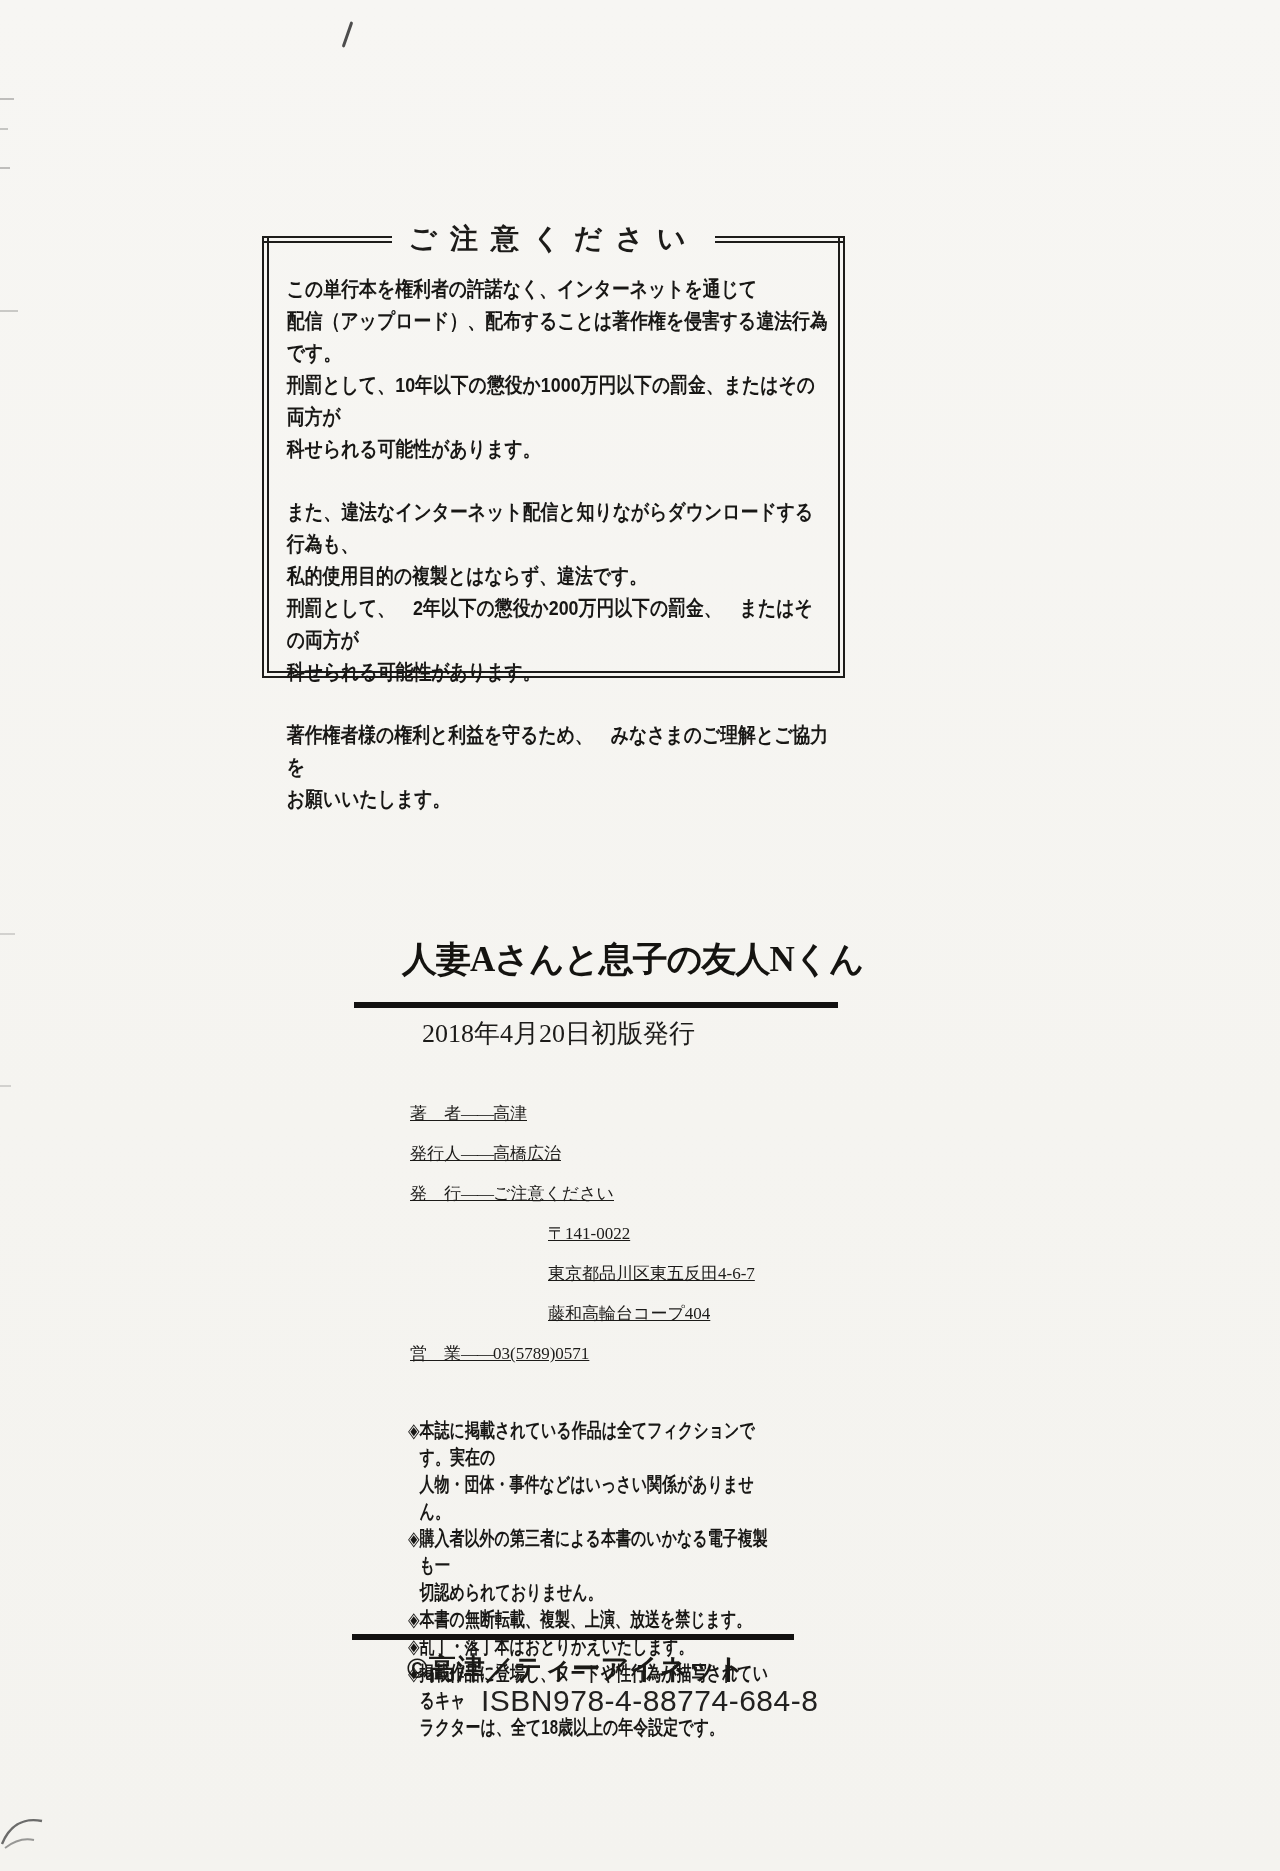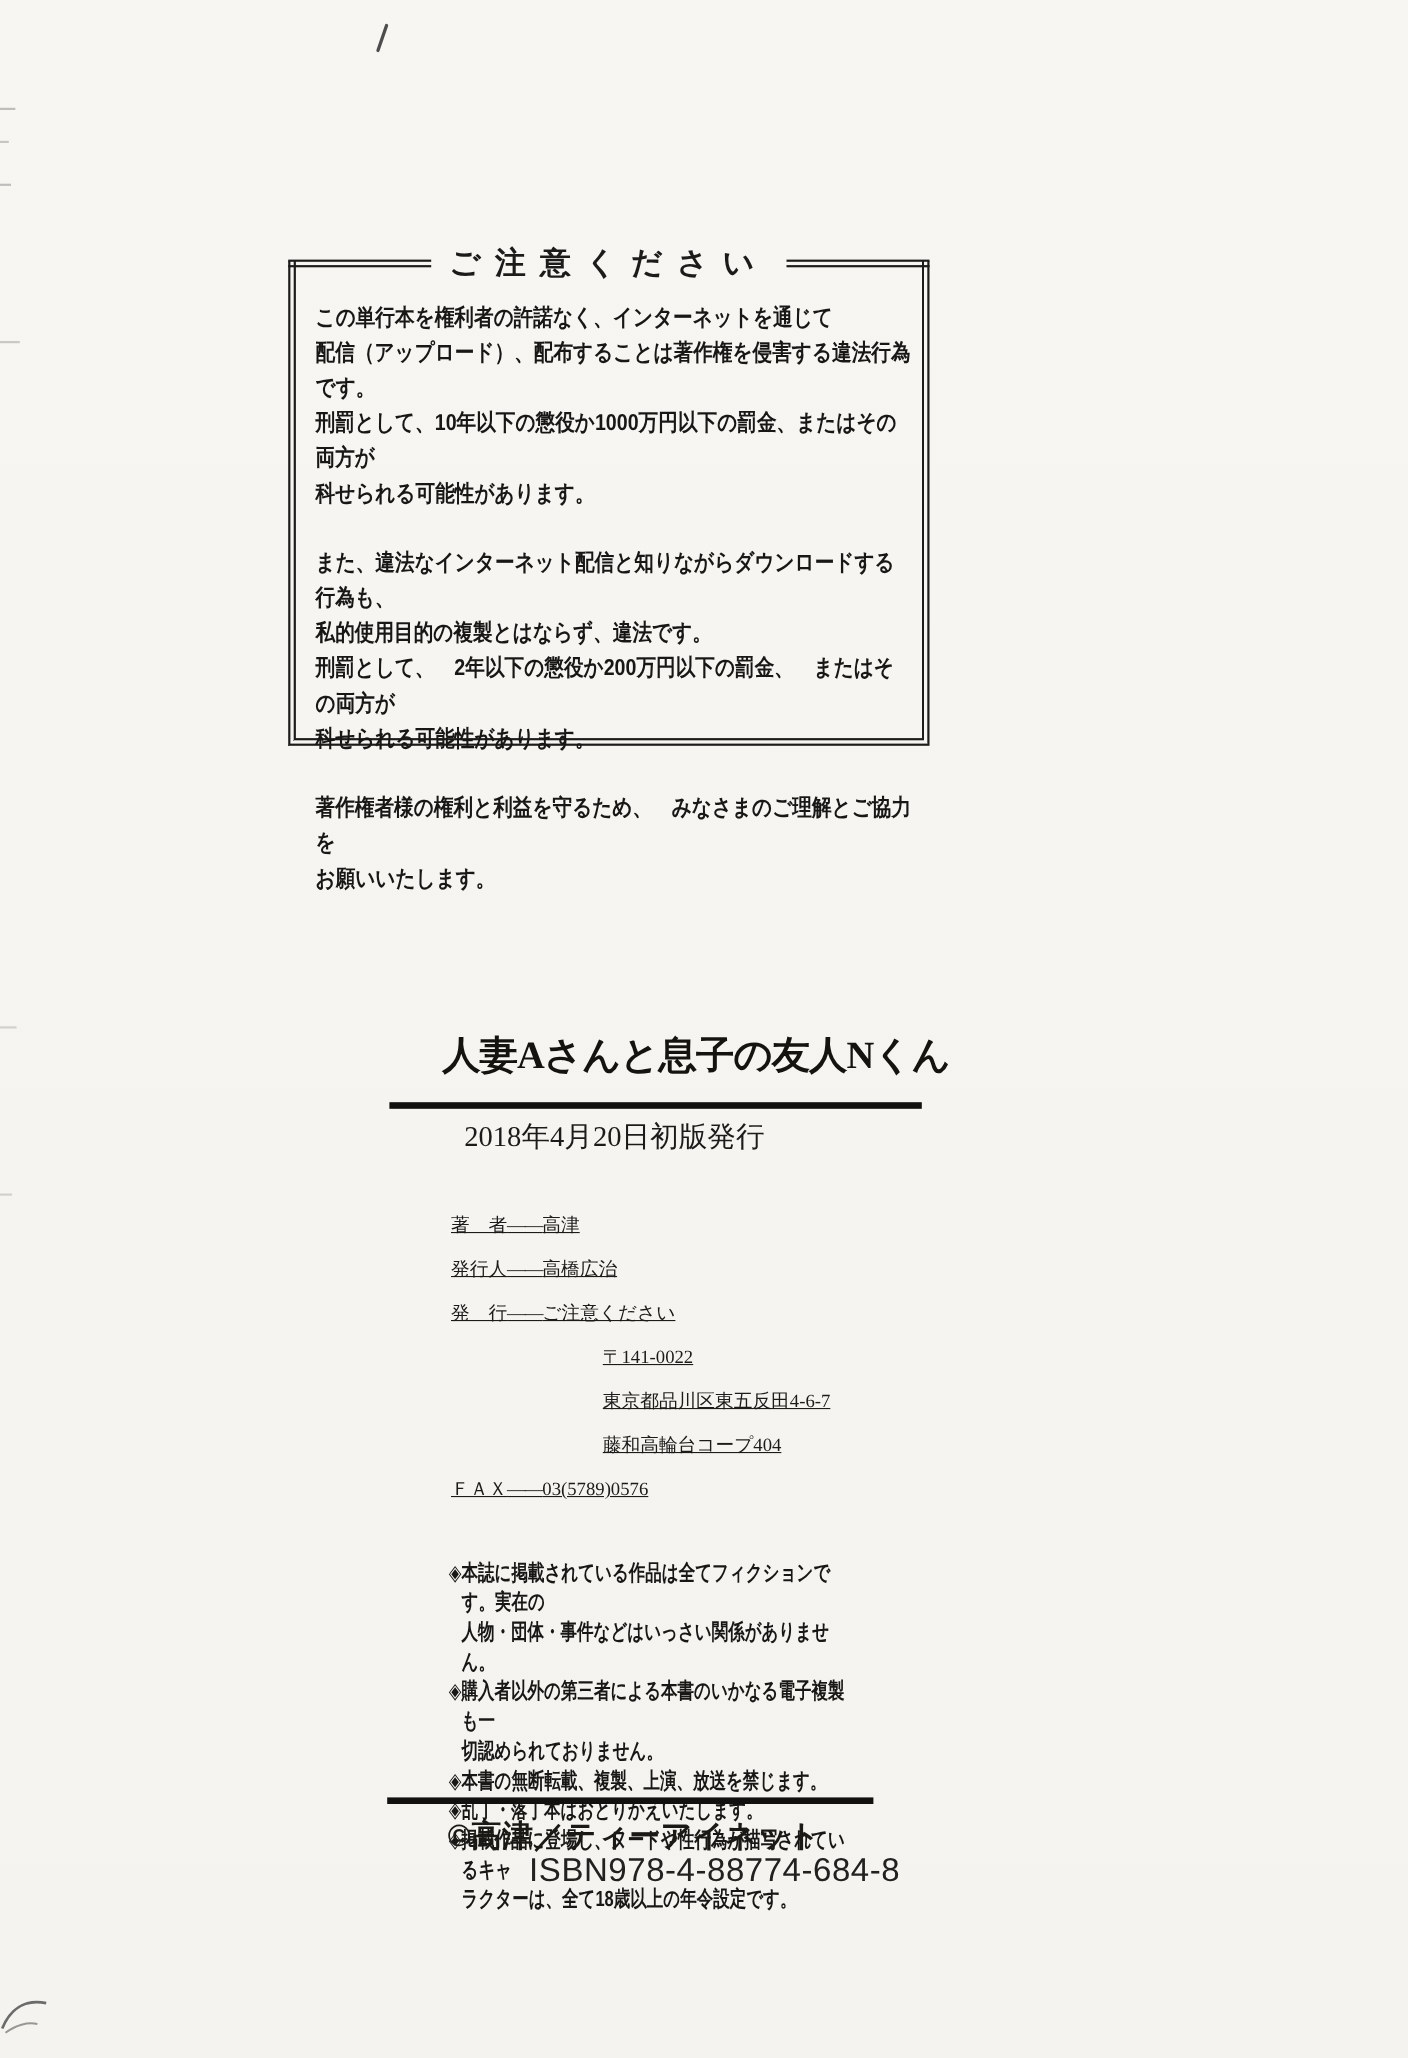--- a/index.html
+++ b/index.html
@@ -122,21 +122,21 @@
   <div class="crow">
     <span class="clabel">発行人</span><span class="cdash">——</span><span class="cvalue">高橋広治</span>
   </div>
   <div class="crow">
     <span class="clabel">発　行</span><span class="cdash">——</span><span class="cvalue">ご注意ください</span>
   </div>
   <div class="caddr">〒141-0022</div>
   <div class="caddr">東京都品川区東五反田4-6-7</div>
   <div class="caddr">藤和高輪台コープ404</div>
   <div class="crow">
-    <span class="clabel">ＦＡＸ</span><span class="cdash">——</span><span class="cvalue">03(5789)0576</span>
+    <span class="clabel">営　業</span><span class="cdash">——</span><span class="cvalue">03(5789)0571</span>
   </div>
 </div>
 
 <div class="abs notes">
   <div class="note">
     <span class="marker">◈</span>
       <span class="ntext">本誌に掲載されている作品は全てフィクションです。実在の
 人物・団体・事件などはいっさい関係がありません。</span>
   </div>
   <div class="note">

